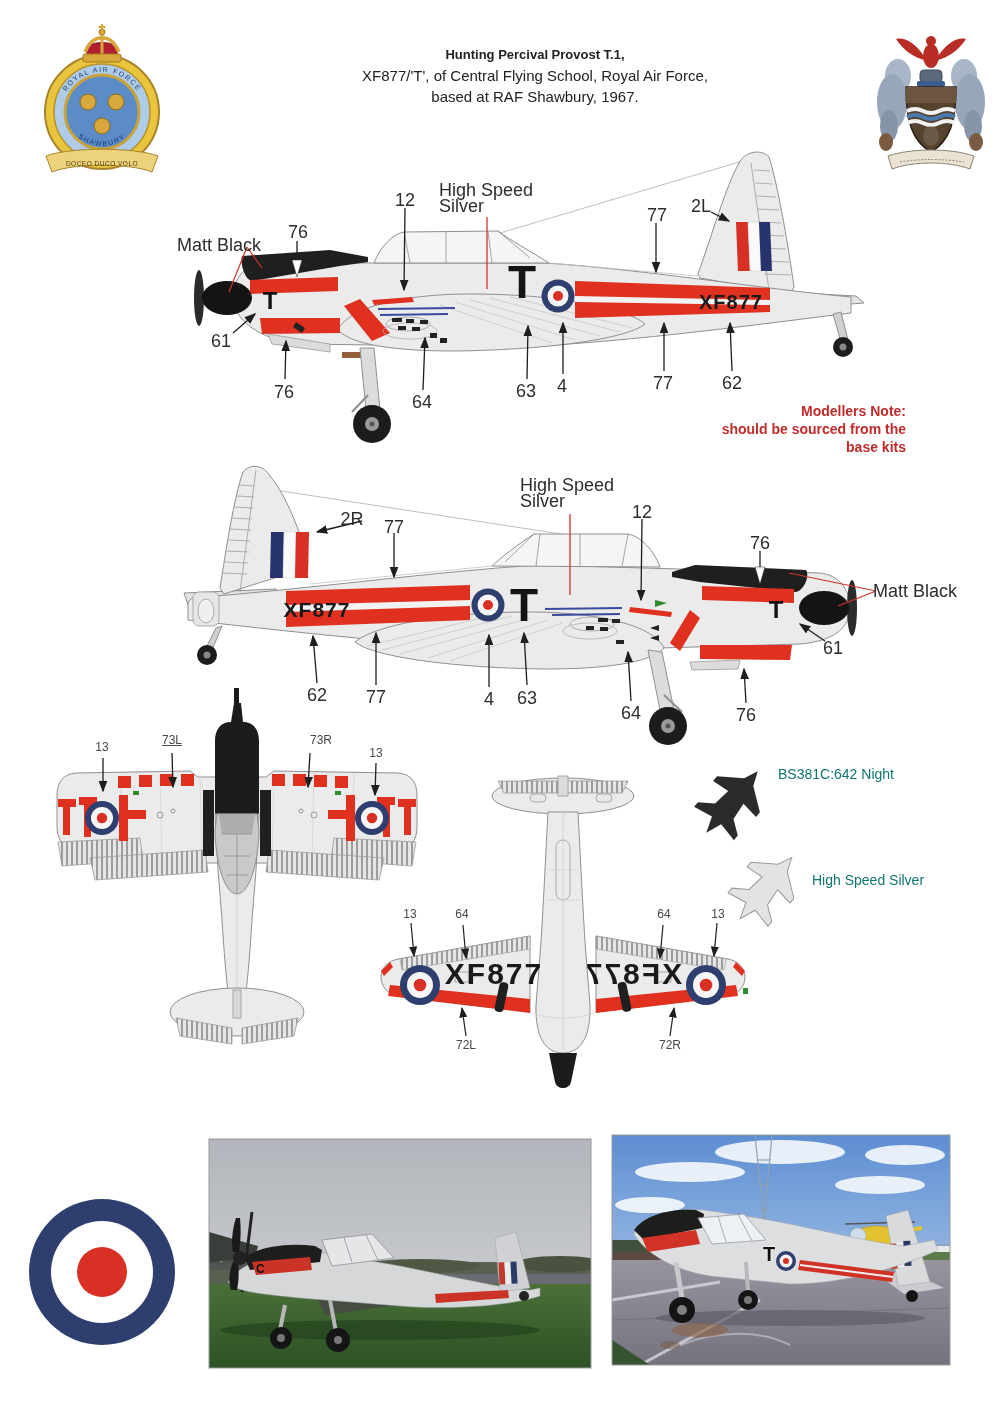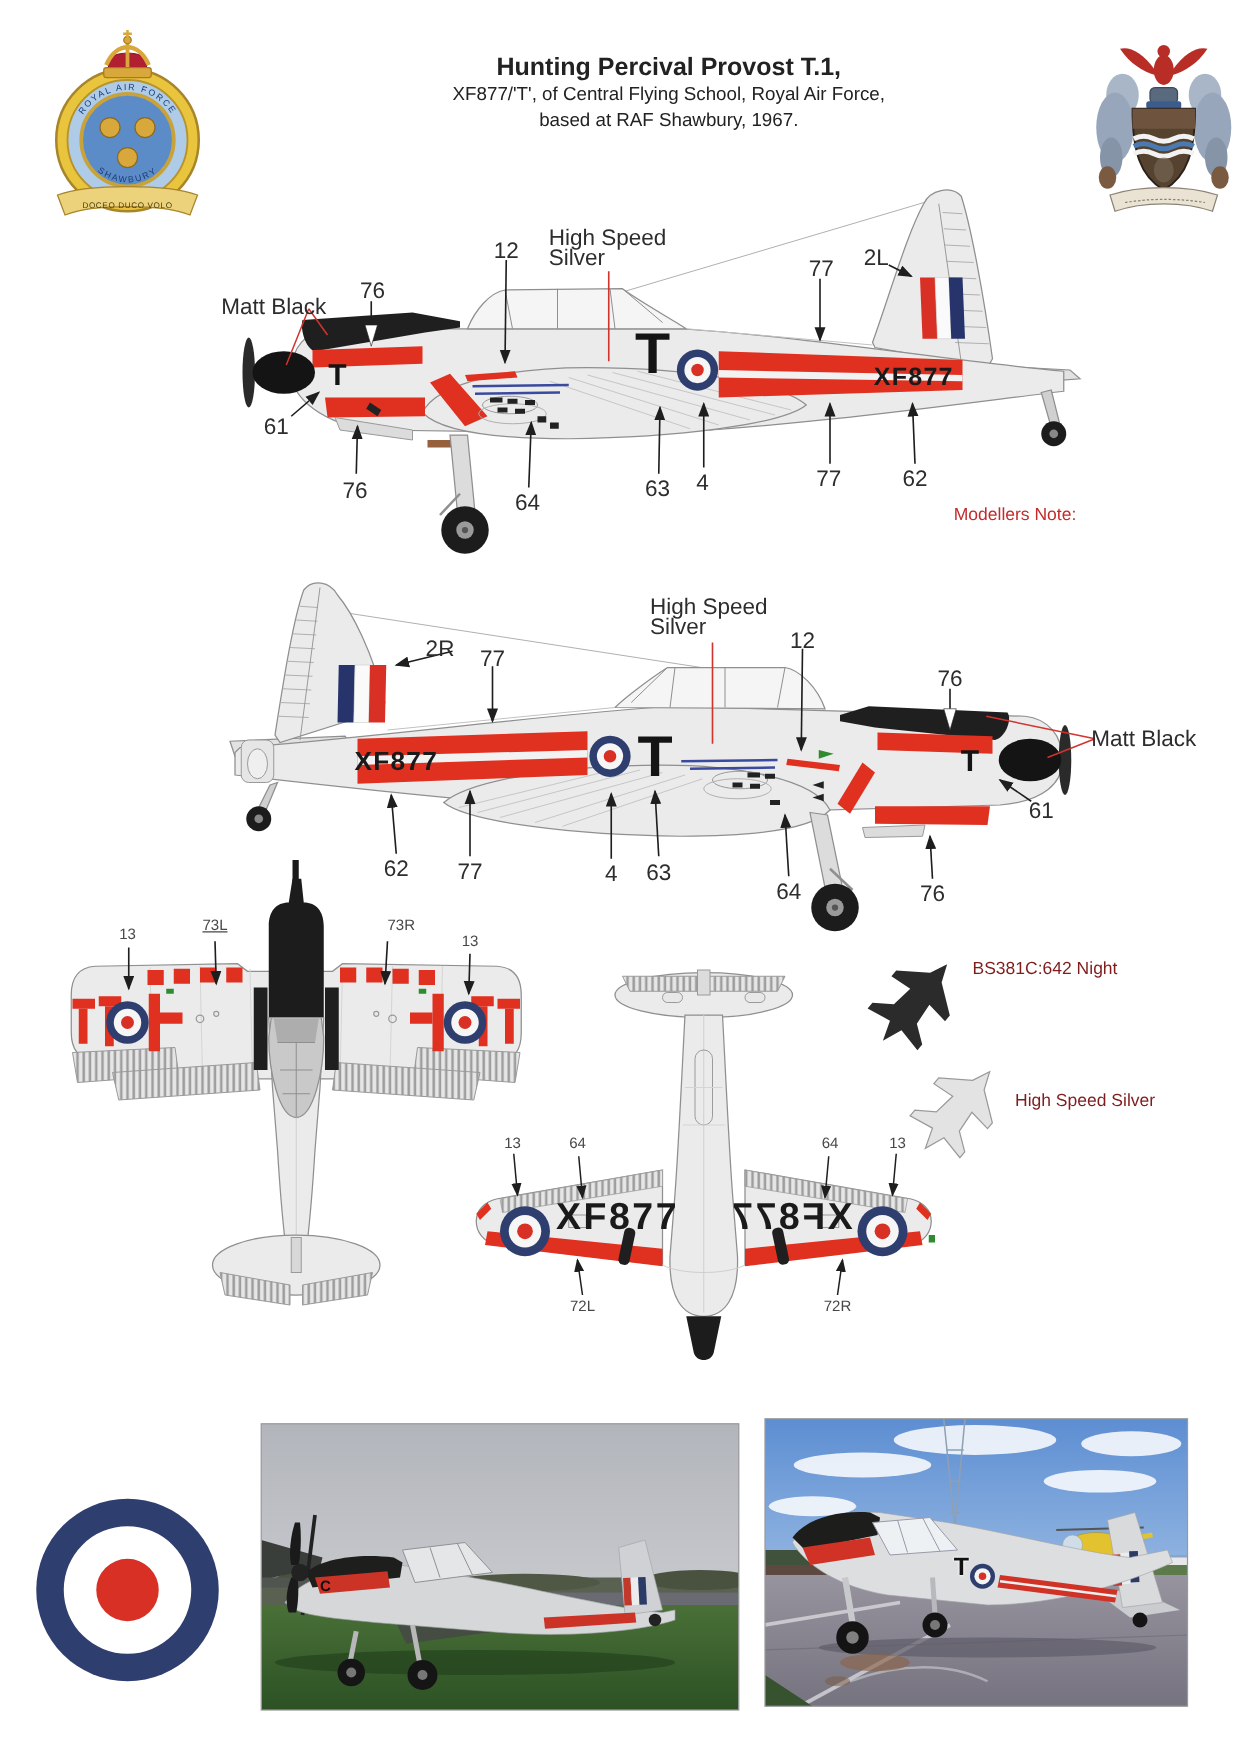--- a/index.html
+++ b/index.html
@@ -2,27 +2,27 @@
 <html><head>
 <meta charset="utf-8">
 <style>
   html,body{margin:0;padding:0;background:#fff;}
   .page{position:relative;width:1000px;height:1403px;background:#ffffff;overflow:hidden;
         font-family:"Liberation Sans",sans-serif;color:#222;}
   svg.art{position:absolute;left:0;top:0;}
   .cl{position:absolute;white-space:nowrap;font-size:18px;color:#2d2d2d;transform:translateX(-50%);}
   .cl.sm{font-size:12px;color:#474747;}
   .title-block{position:absolute;left:275px;top:44px;width:520px;text-align:center;line-height:21px;}
-  .title-block .t1{font-size:20px;font-weight:bold;}
+  .title-block .t1{font-size:13px;font-weight:bold;}
   .title-block .t2,.title-block .t3{font-size:15px;}
   .note-block{position:absolute;left:812px;top:402px;transform:translateX(-50%);
-              text-align:right;font-size:14px;line-height:18px;color:#c32b2b;}
+              text-align:right;font-size:14px;line-height:18px;color:#c32b2b;font-weight:bold;}
   .kits-block{position:absolute;left:146px;top:1056px;transform:translateX(-50%);
               text-align:center;font-size:15px;line-height:18px;color:#2d2d2d;}
-  .swatch-label{position:absolute;font-size:14px;color:#7f1d1d;white-space:nowrap;}
+  .swatch-label{position:absolute;font-size:14px;color:#0f766e;white-space:nowrap;}
   .code-letter{position:absolute;font-weight:600;color:#141414;transform:translateX(-50%);line-height:1;}
   .serial{position:absolute;font-weight:700;color:#1a1a1a;transform:translateX(-50%);line-height:1;letter-spacing:1px;}
   .serial.mirror{transform:translateX(-50%) scaleX(-1);}
   .photo-code{position:absolute;font-weight:700;color:#101010;line-height:1;}
 </style>
 </head>
 <body>
 
 <div class="page">
 
@@ -524,20 +524,21 @@
 <div class="cl" style="left:221px;top:331px;">61</div>
 <div class="cl" style="left:284px;top:382px;">76</div>
 <div class="cl" style="left:422px;top:392px;">64</div>
 <div class="cl" style="left:526px;top:381px;">63</div>
 <div class="cl" style="left:562px;top:376px;">4</div>
 <div class="cl" style="left:663px;top:373px;">77</div>
 <div class="cl" style="left:732px;top:373px;">62</div>
 
 <div class="note-block">
   <div>Modellers Note:</div>
+  <div>should be sourced from the base kits</div>
 </div>
 
 <div class="cl" style="left:352px;top:509px;">2R</div>
 <div class="cl" style="left:394px;top:517px;">77</div>
 <div class="cl" style="left:567px;top:477px;line-height:16px;">
   <div>High Speed</div>
   <div>Silver</div>
 </div>
 <div class="cl" style="left:642px;top:502px;">12</div>
 <div class="cl" style="left:760px;top:533px;">76</div>

